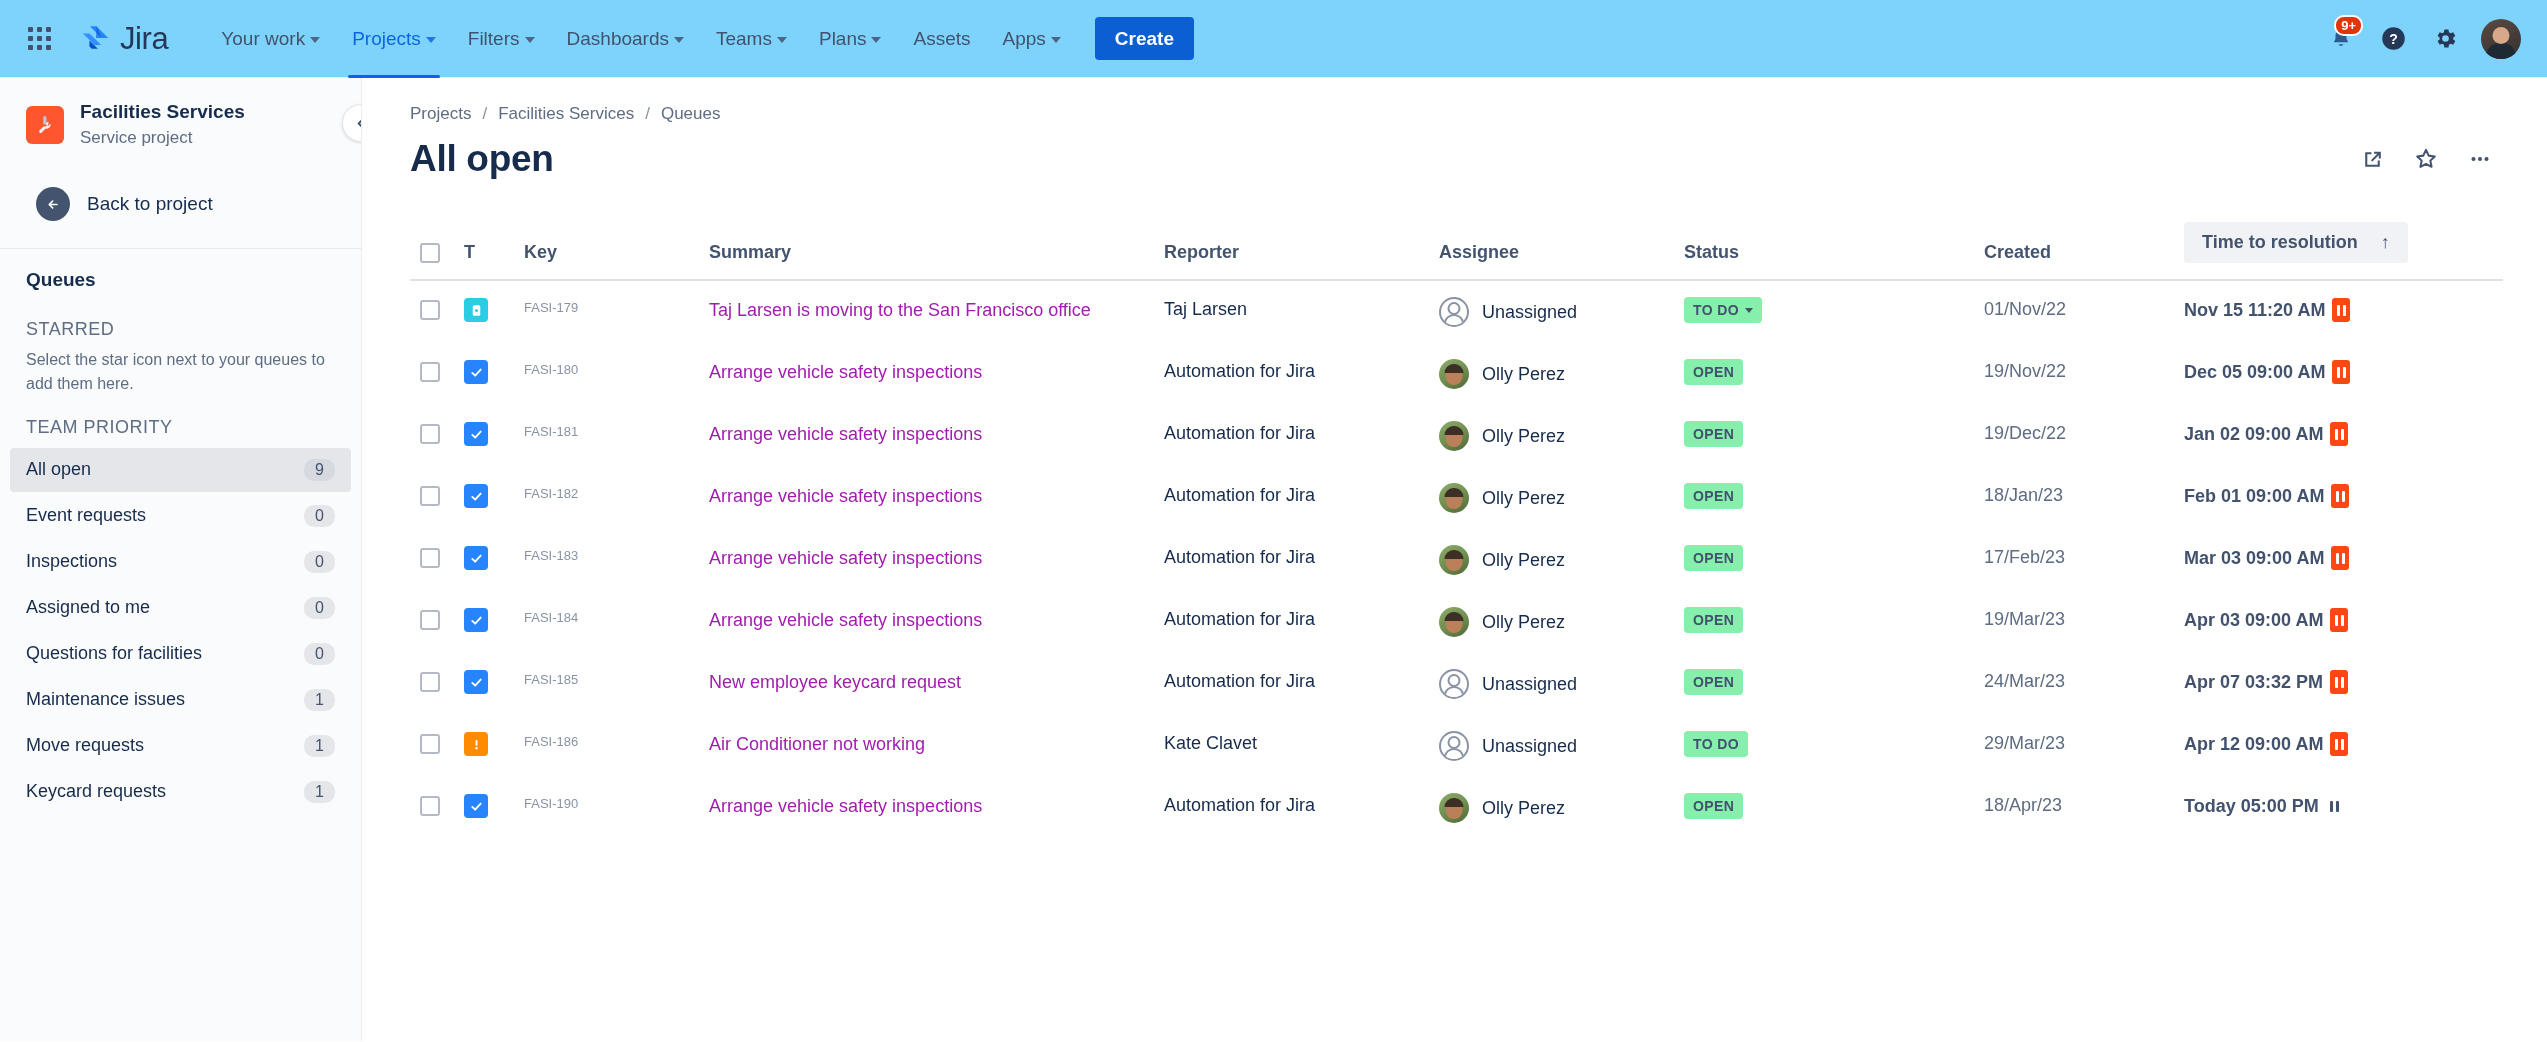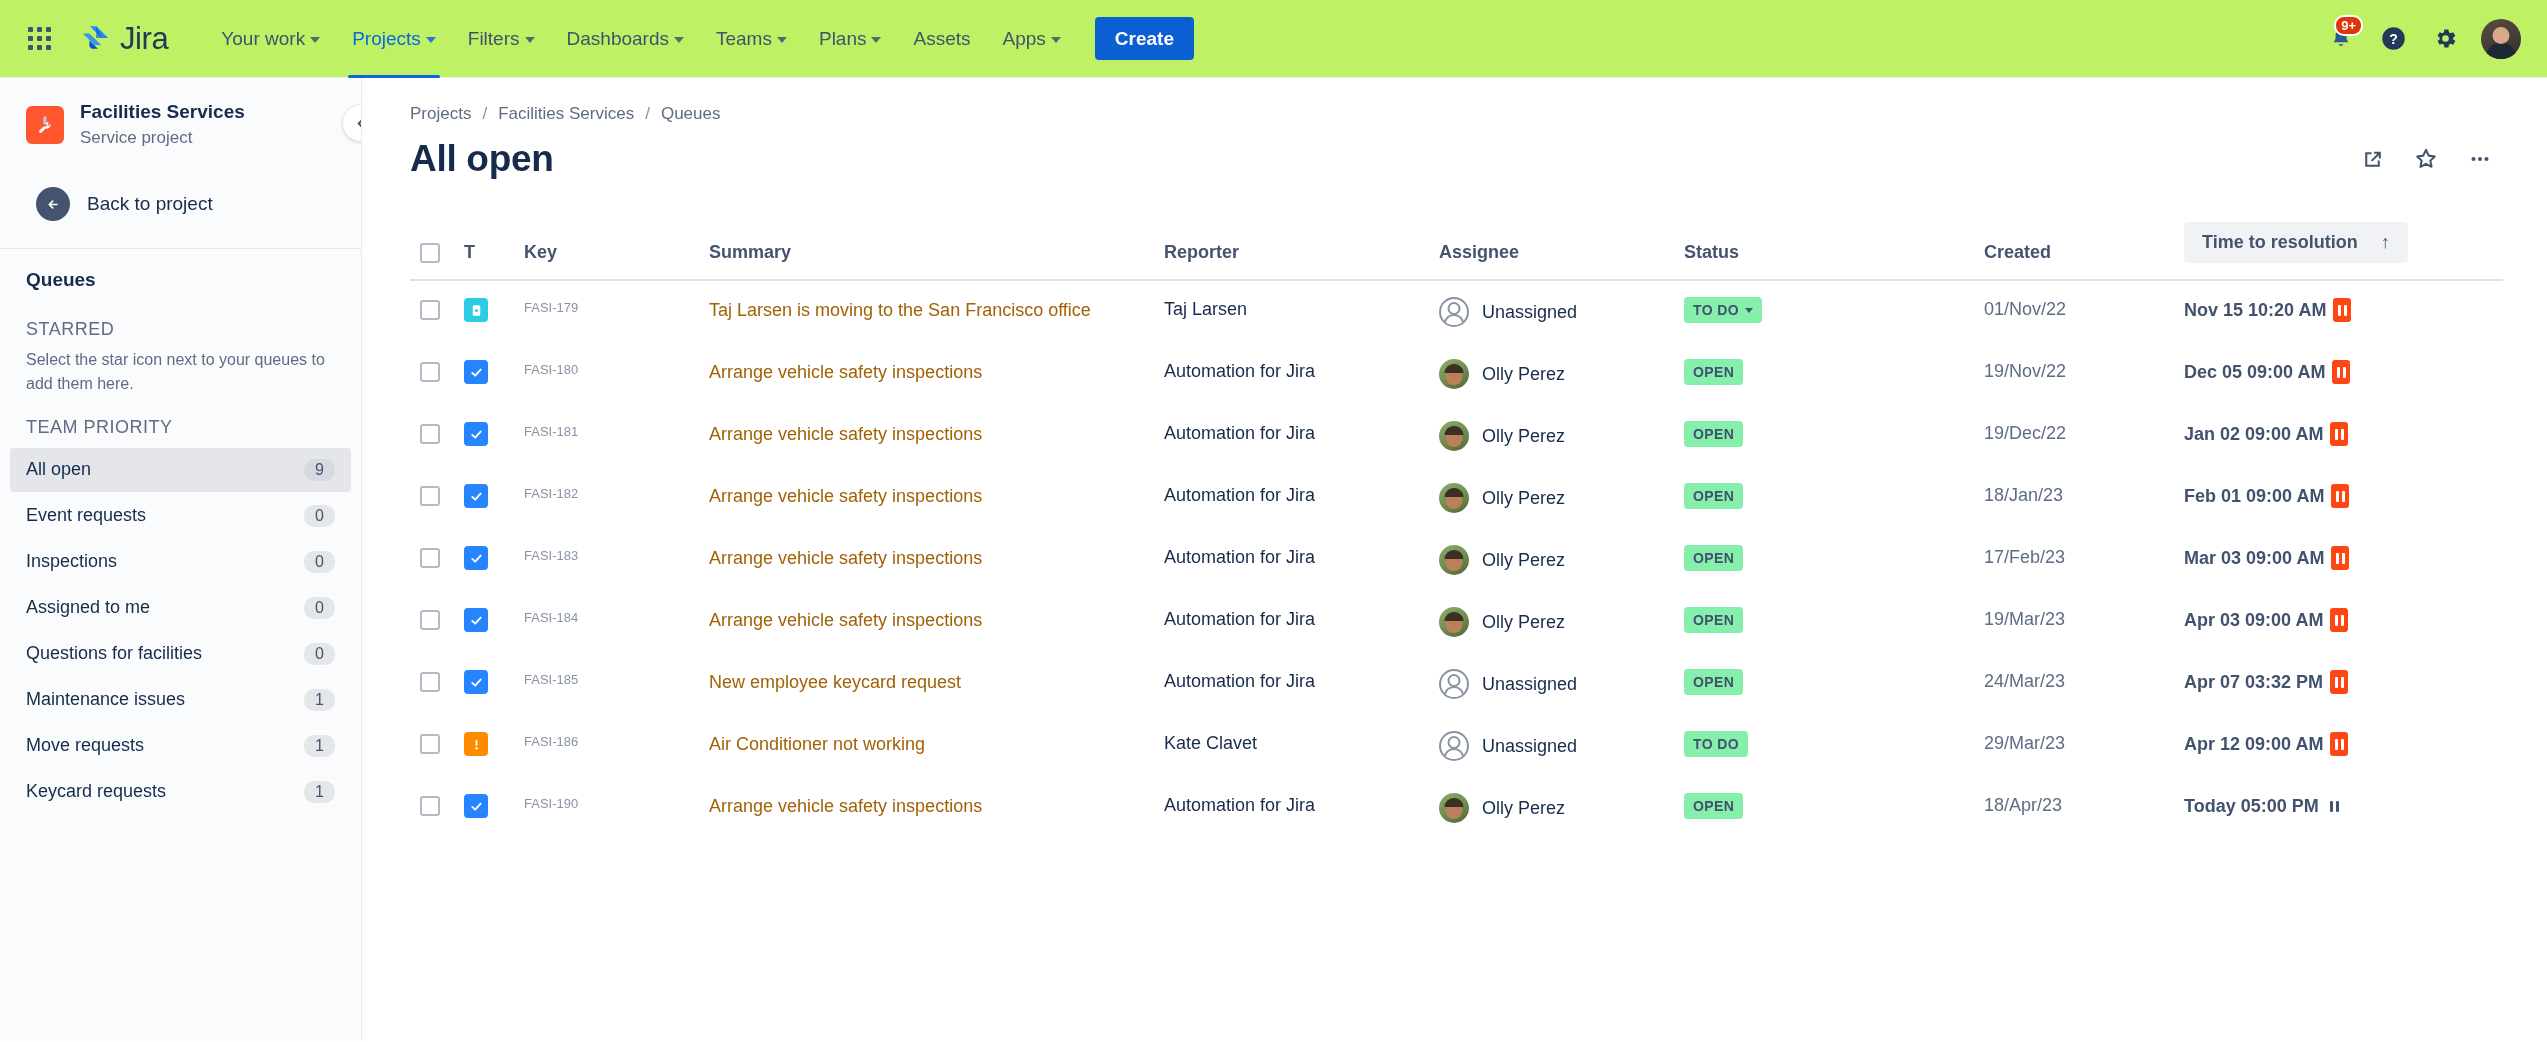--- a/index.html
+++ b/index.html
@@ -11,21 +11,21 @@
     overflow: hidden;
   }
 
   
   .topnav {
     height: 78px;
     display: flex;
     align-items: center;
     padding: 0 26px 0 18px;
     border-bottom: 1px solid #ebecf0;
-    background: #bef264;
+    background: #7dd3fc;
     position: relative;
   }
   .app-switcher {
     width: 42px; height: 42px;
     display: flex; align-items: center; justify-content: center;
     border-radius: 5px; cursor: pointer;
   }
   .grid-dots { display: grid; grid-template-columns: repeat(3, 5px); gap: 4px; }
   .grid-dots i { width: 5px; height: 5px; background: #42526E; border-radius: 1px; display: block; }
 
@@ -196,21 +196,21 @@
   .type-icon {
     width: 24px; height: 24px; border-radius: 4px;
     display: flex; align-items: center; justify-content: center; margin-top: 1px;
   }
   .type-task { background: #2684FF; }
   .type-service { background: #2CCCE4; }
   .type-incident { background: #FF8B00; }
 
   .key-cell { font-size: 13px; color: #8993A4; padding-top: 19px !important; white-space: nowrap; }
   .sum-link {
-    font-size: 18px; color: #a16207; text-decoration: none; cursor: pointer;
+    font-size: 18px; color: #a21caf; text-decoration: none; cursor: pointer;
     line-height: 1.45; display: inline-block;
   }
   .plain-cell { font-size: 18px; color: #172B4D; padding-top: 18px !important; }
 
   .person { display: flex; align-items: center; gap: 13px; }
   .pav { width: 30px; height: 30px; border-radius: 50%; flex: 0 0 30px; position: relative; overflow: hidden; }
   .pav.unassigned { background: #fff; border: 2px solid #8993A4; }
   .pav.unassigned::after {
     content:''; position:absolute; left:50%; top:3px; transform:translateX(-50%);
     width:9px; height:9px; border-radius:50%; border:2px solid #8993A4; background:#fff;
@@ -501,21 +501,21 @@
           </td>
           <td>
             <span class="status-pill">
                 <span>TO DO</span>
                 <span class="pill-chev"></span>
               </span>
           </td>
           <td class="created-cell">01/Nov/22</td>
           <td class="sla-cell">
             <span class="sla-wrap">
-              <span class="sla-text">Nov 15 10:20 AM</span>
+              <span class="sla-text">Nov 15 11:20 AM</span>
               <span class="sla-pause breached">
                   <i></i>
                   <i></i>
                 </span>
             </span>
           </td>
         </tr>
 
         <tr>
           <td>

